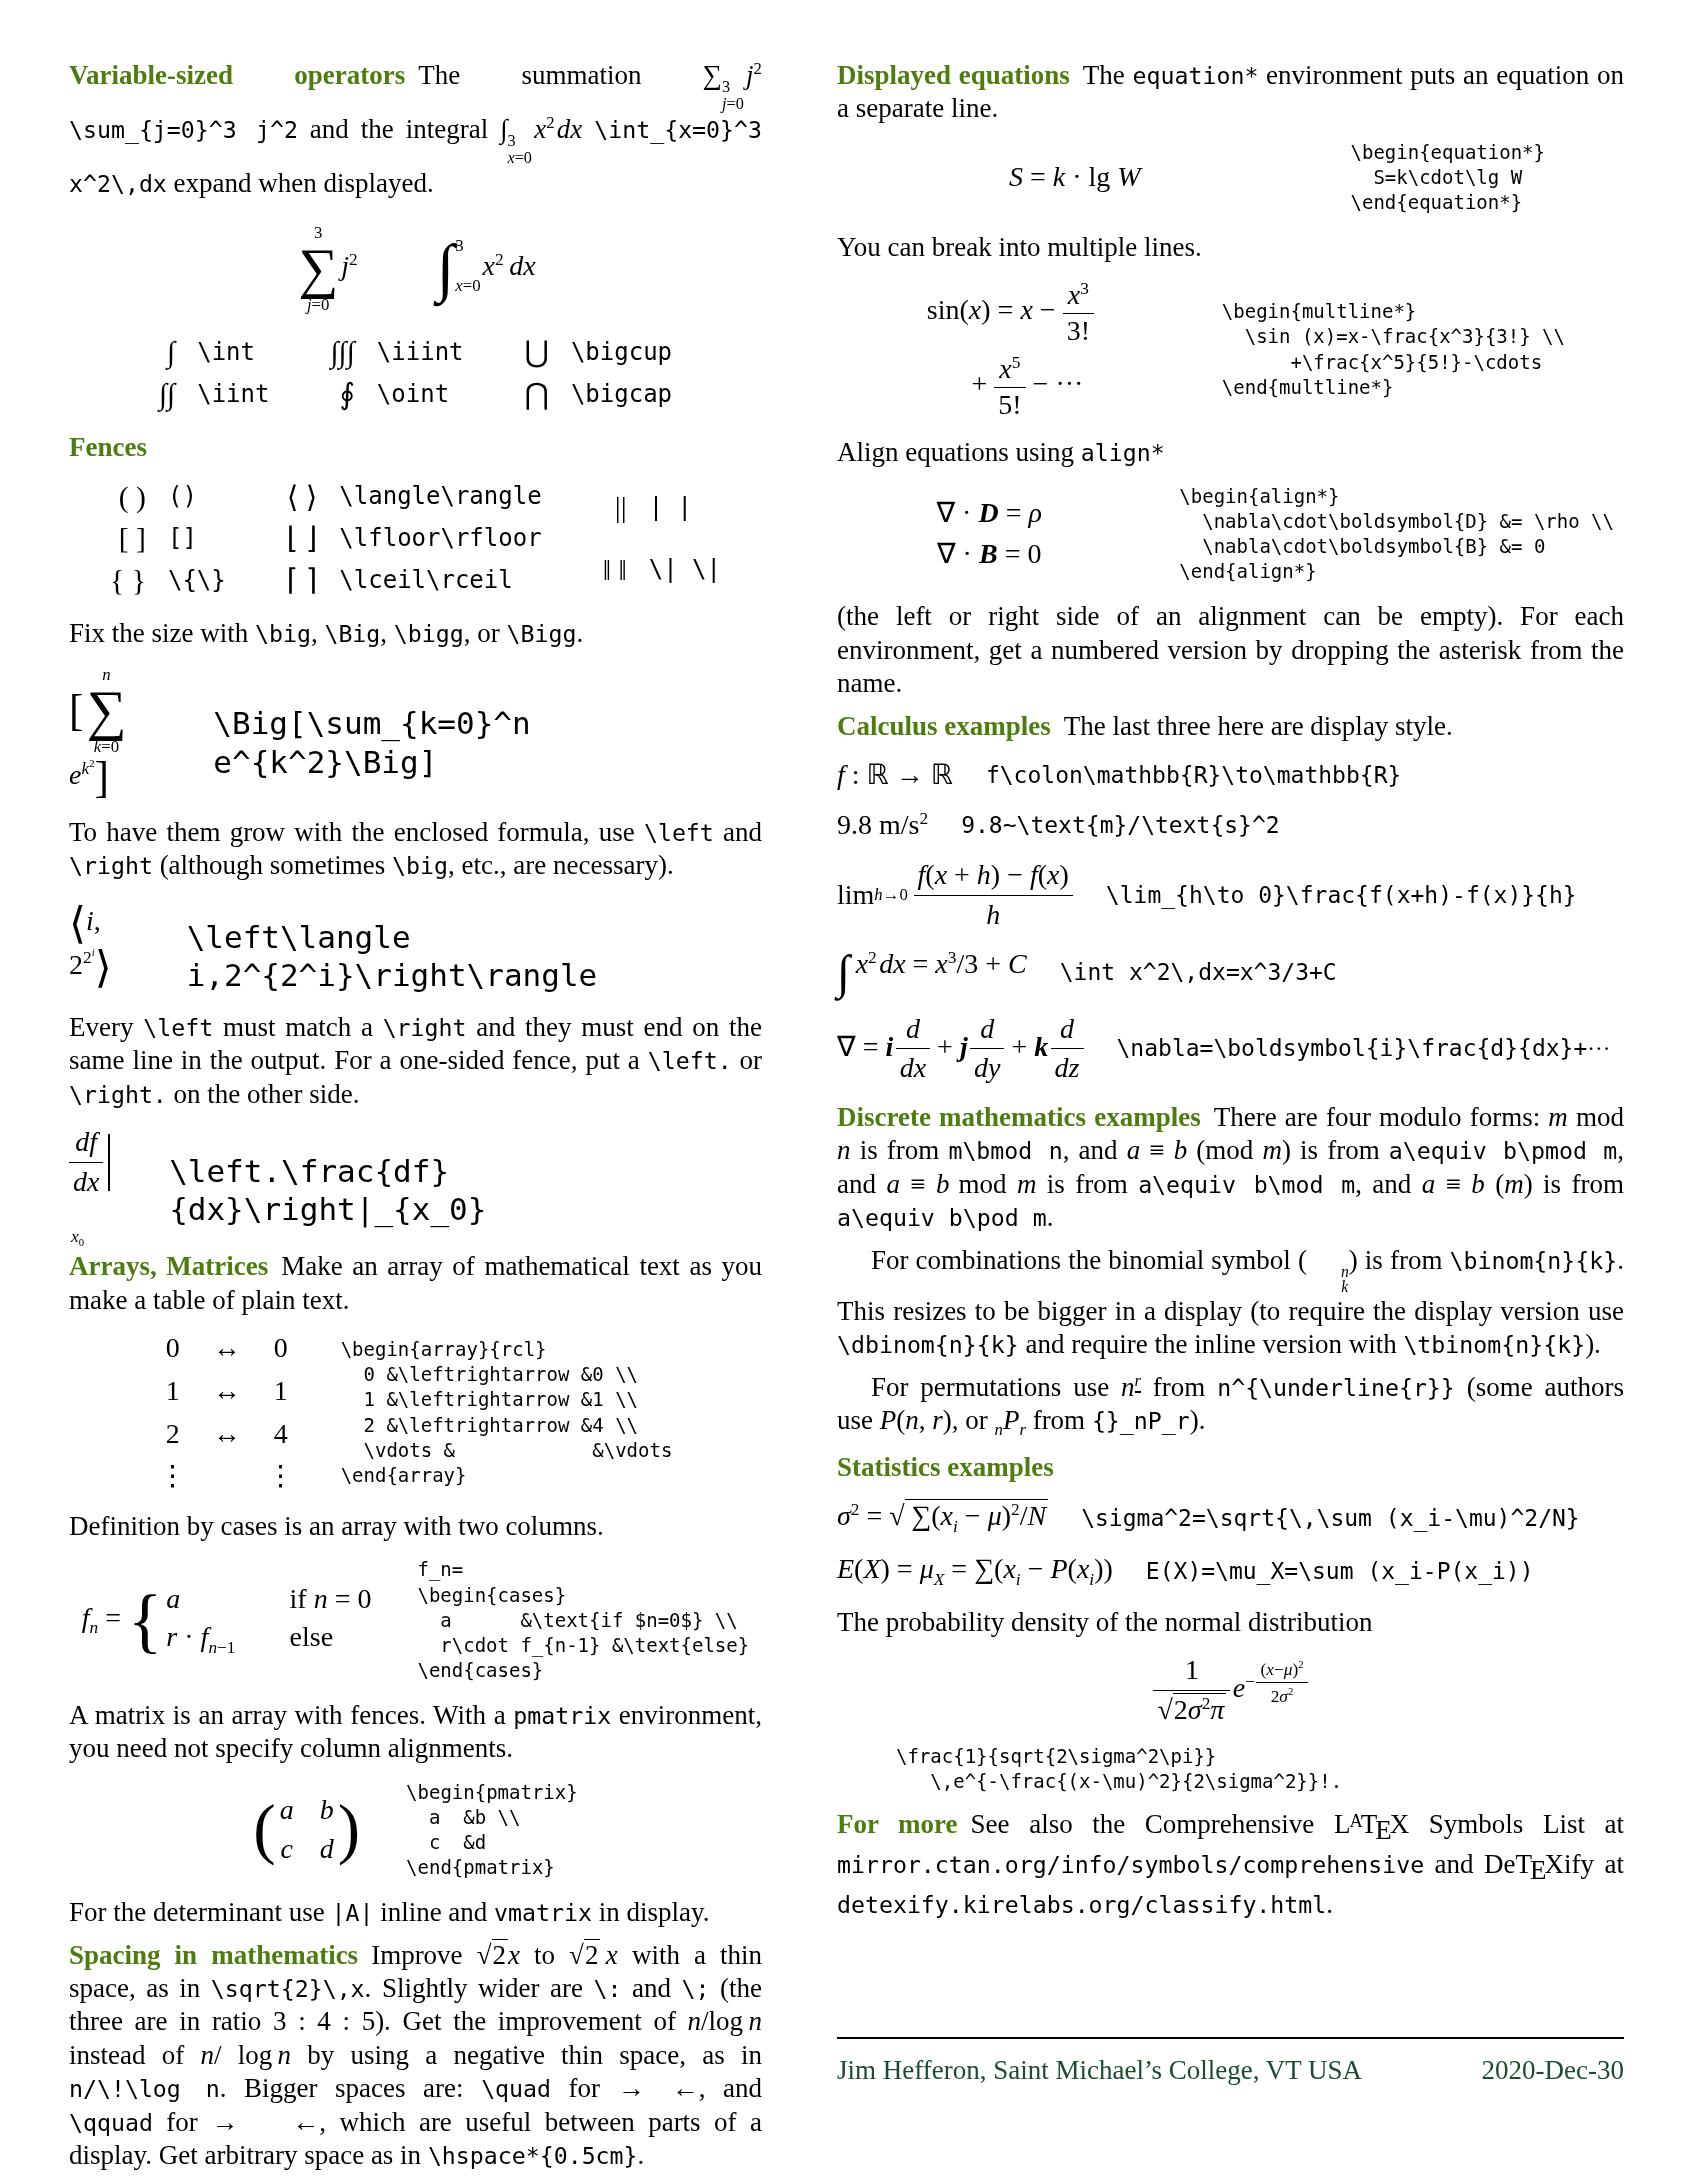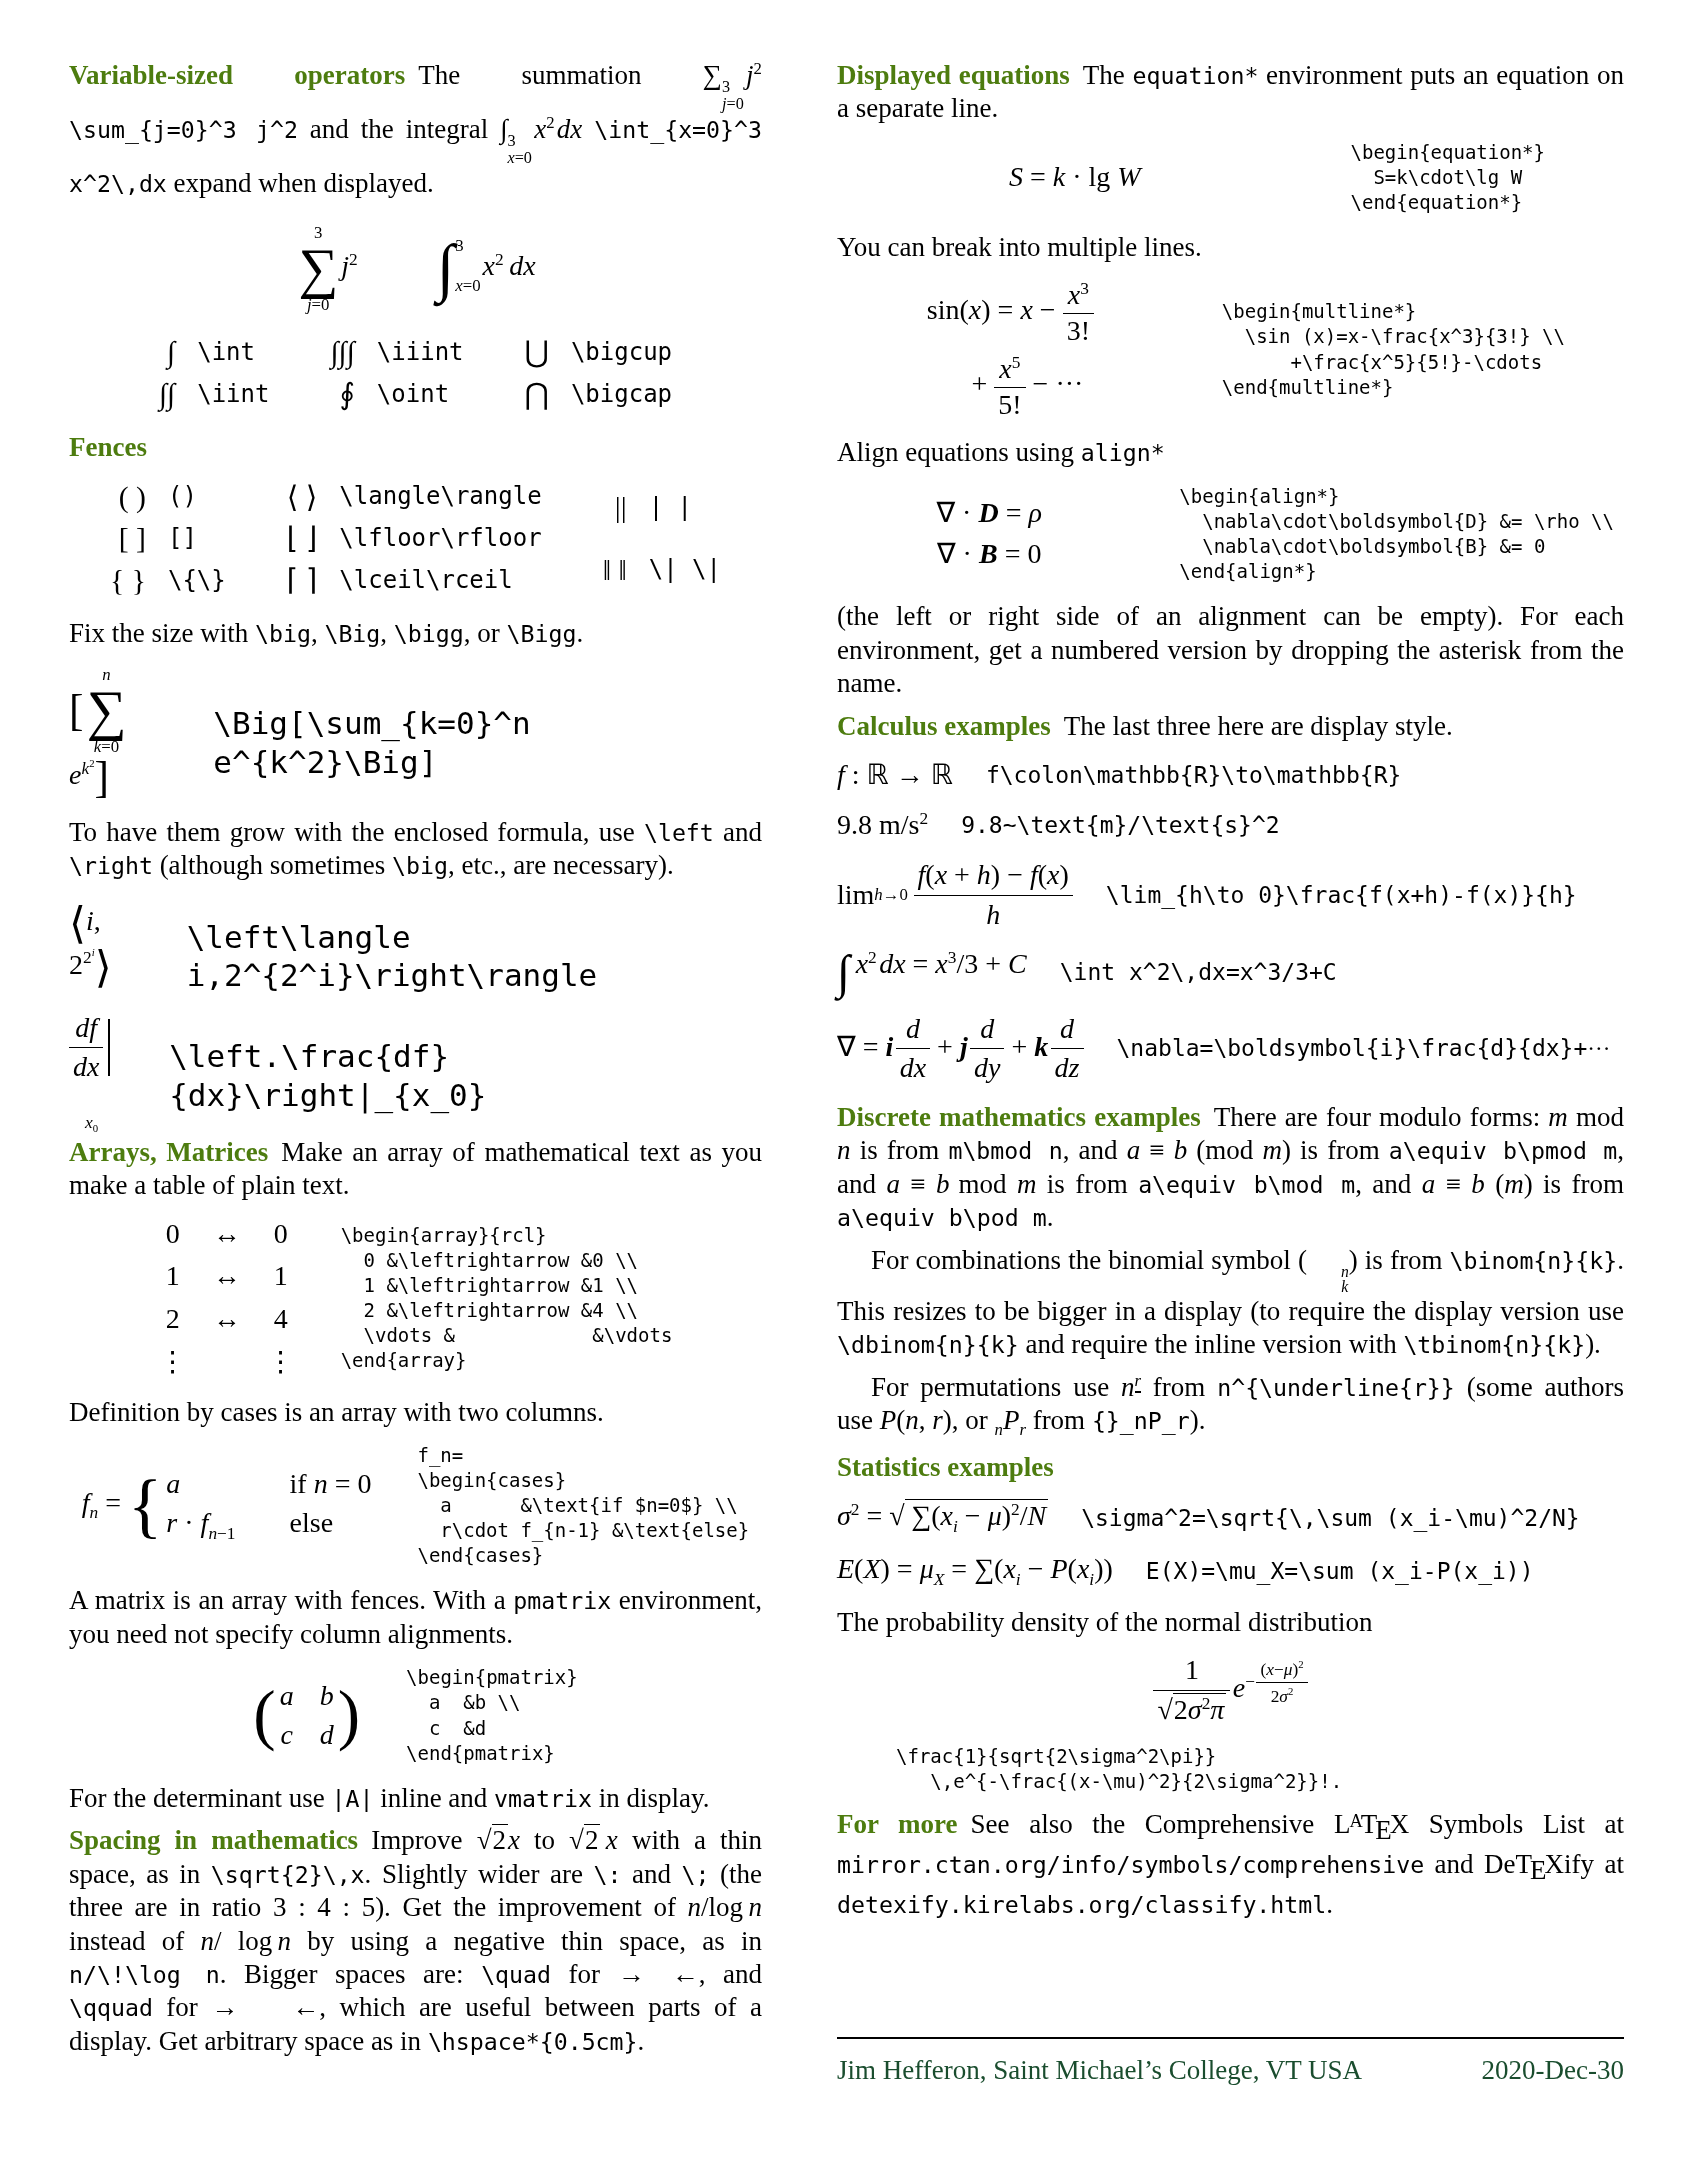--- a/index.html
+++ b/index.html
@@ -40,21 +40,21 @@
   .stk2{display:inline-flex;flex-direction:column;align-items:center;line-height:1.0;font-size:0.58em;vertical-align:-0.5em;}
   .bop{display:inline-flex;flex-direction:column;align-items:center;line-height:1;vertical-align:middle;margin:0 3px;}
   .bop .o{font-size:2em;line-height:0.95;}
   .bop .l{font-size:0.6em;line-height:1.15;}
   .ints{display:inline-flex;vertical-align:middle;margin:0 2px;}
   .ints .o{font-size:2.3em;line-height:1;}
   .ints .sc{display:flex;flex-direction:column;justify-content:space-between;font-size:0.6em;padding:0 0 4px 1px;}
   .ibig{font-size:1.7em;vertical-align:-0.3em;line-height:1;}
   .bigd{font-size:1.55em;vertical-align:middle;line-height:1;}
   .vb{display:inline-block;width:2px;height:57px;background:#000;vertical-align:middle;margin-left:5px;}
-  .lsub{font-size:0.62em;position:relative;top:0.95em;left:16px;}
+  .lsub{font-size:0.62em;position:relative;top:0.95em;left:2px;}
   .sqrt{white-space:nowrap;}
   .sqrt .rad{border-top:1.7px solid #000;padding:0 2px 0 1px;}
   .limop{display:inline-flex;flex-direction:row;align-items:center;line-height:1;vertical-align:middle;}
   .limop .lsb{font-size:0.6em;}
   .cbr{font-size:2.55em;vertical-align:middle;line-height:0.9;font-weight:400;}
   .pbr{font-size:2.4em;vertical-align:middle;line-height:0.9;font-weight:400;}
   .cgrid{display:inline-grid;grid-template-columns:auto auto;column-gap:54px;row-gap:4px;vertical-align:middle;text-align:left;margin-left:4px;}
   .mgrid{display:inline-grid;grid-template-columns:auto auto;column-gap:26px;row-gap:4px;vertical-align:middle;text-align:center;margin:0 4px;}
   .agrid{display:inline-grid;grid-template-columns:auto auto auto;column-gap:26px;row-gap:8px;justify-items:center;font-size:28px;}
   .sp70{display:inline-block;width:77px;}
@@ -169,20 +169,21 @@
     <span class="tt dcode">\Big[\sum_{k=0}^n e^{k^2}\Big]</span>
   </div>
 
   <p>To have them grow with the enclosed formula, use <span class="tt">\left</span> and <span class="tt">\right</span> (although sometimes <span class="tt">\big</span>, etc., are necessary).</p>
 
   <div class="disp pair">
     <span class="dmath"><span class="bigd">⟨</span><i>i</i>, 2<sup>2<sup><i>i</i></sup></sup><span class="bigd">⟩</span></span>
     <span class="tt dcode">\left\langle i,2^{2^i}\right\rangle</span>
   </div>
 
+  <p>Every <span class="tt">\left</span> must match a <span class="tt">\right</span> and they must end on the same line in the output. For a one-sided fence, put a <span class="tt">\left.</span> or <span class="tt">\right.</span> on the other side.</p>
 
   <div class="disp pair">
     <span class="dmath"><span class="fr"><span class="nu"><i>df</i></span><span class="de"><i>dx</i></span></span><span class="vb"></span><span class="lsub"><i>x</i><sub>0</sub></span></span>
     <span class="tt dcode">\left.\frac{df}{dx}\right|_{x_0}</span>
   </div>
 
   <p><b class="rh">Arrays, Matrices</b><span>Make an array of mathematical text as you make a table of plain text.</span></p>
 
   <div class="disp pair">
     <span class="agrid">

